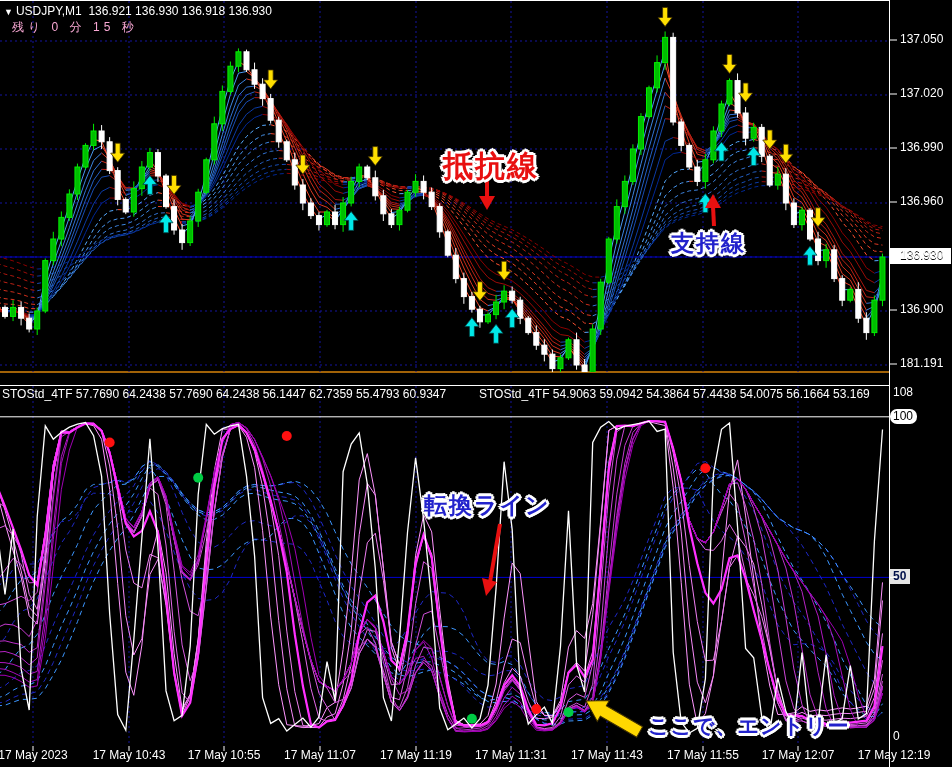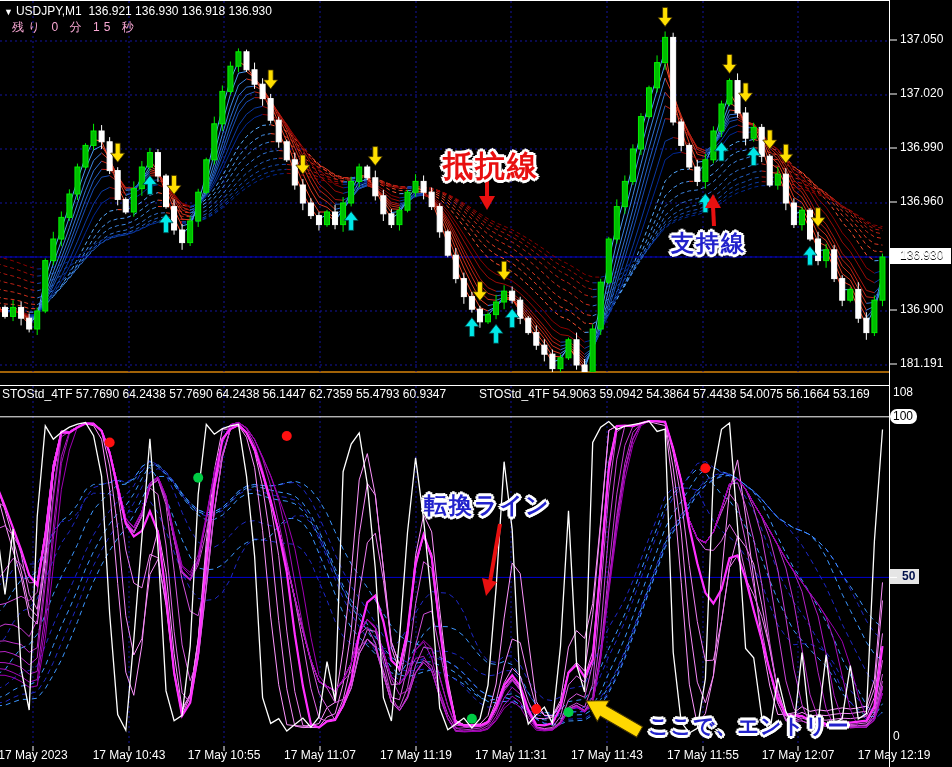--- a/index.html
+++ b/index.html
@@ -13,21 +13,21 @@
   .symbol-line{position:absolute;left:4px;top:3px;font-size:12px;color:#fff;white-space:nowrap;}
   .symbol-line .tri{font-size:9px;margin-right:3px;}
   .timer-line{position:absolute;left:12px;top:18px;font-size:12px;letter-spacing:4px;color:#f9a8d4;white-space:nowrap;}
   .ind-labels{position:absolute;left:2px;top:1px;font-size:12px;color:#fff;white-space:nowrap;}
   .ind-labels .lbl2{position:absolute;left:477px;top:0;}
   .price-scale{position:absolute;left:890px;top:0;width:62px;height:767px;background:#000;font-size:12px;}
   .ptick{position:absolute;left:10px;color:#fff;white-space:nowrap;}
   .pcur{position:absolute;left:0;width:61px;background:#fff;color:#000;padding:1px 0 1px 10px;box-sizing:border-box;}
   .ind-max{position:absolute;left:3px;color:#fff;}
   .ind-upper{position:absolute;left:0;background:#fff;color:#000;padding:0 4px 1px 3px;border-radius:7px;}
-  .ind-mid{position:absolute;left:0;background:#e5e5e5;color:#00104a;font-weight:bold;padding:0 4px 1px 12px;}
+  .ind-mid{position:absolute;left:0;background:#e5e5e5;color:#00104a;font-weight:bold;padding:0 4px 1px 3px;}
   .ind-lower{position:absolute;left:3px;color:#fff;}
   .time-axis{position:absolute;left:0;top:748px;width:952px;height:19px;font-size:12px;color:#fff;}
   .tlabel{position:absolute;top:0;white-space:nowrap;transform:translateX(-50%);}
   .overlay{position:absolute;left:0;top:0;z-index:5;pointer-events:none;}
   .anno{position:absolute;z-index:6;font-weight:bold;white-space:nowrap;
         text-shadow:-2px -2px 0 #fff,2px -2px 0 #fff,-2px 2px 0 #fff,2px 2px 0 #fff,
                     -3px 0 0 #fff,3px 0 0 #fff,0 -3px 0 #fff,0 3px 0 #fff;}
   .anno-red{color:#e81010;font-size:30px;letter-spacing:2px;}
   .anno-blue{color:#2222cc;font-size:23px;letter-spacing:2px;}
   .anno-entry{color:#2222cc;font-size:21px;letter-spacing:1px;}

